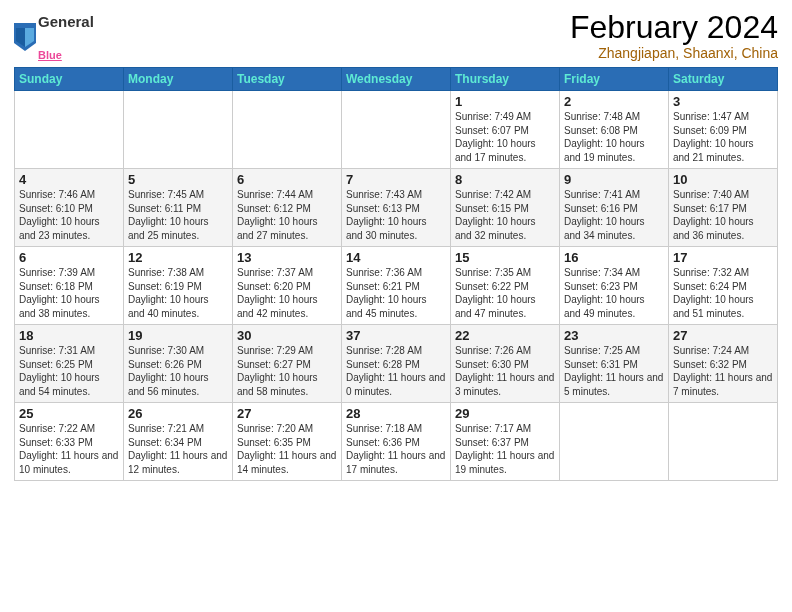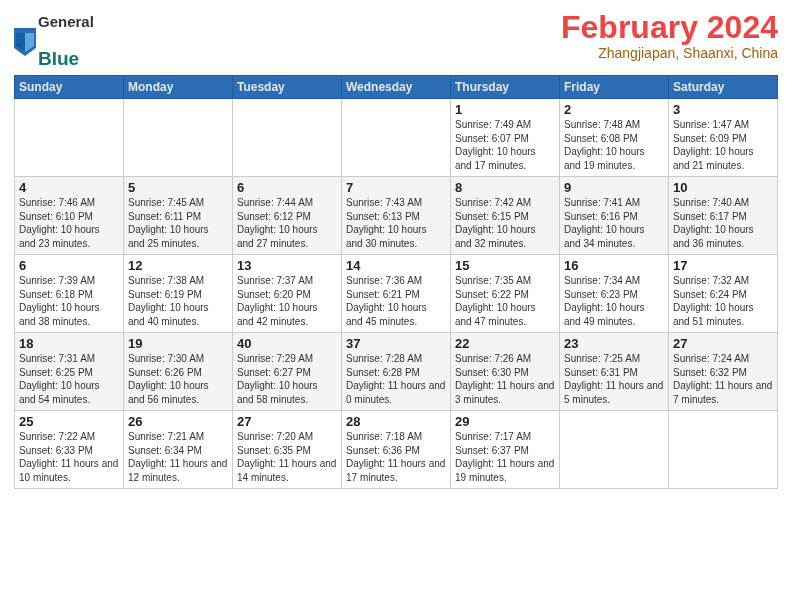--- a/index.html
+++ b/index.html
@@ -32,51 +32,52 @@
       flex-direction: column;
       line-height: 1.1;
       gap: 18px;
     }
     .logo-general {
       font-size: 15px;
       font-weight: bold;
       color: #333;
     }
     .logo-blue {
-      font-size: 19px;
+      font-size: 11px;
       font-weight: bold;
-      color: #0f766e;
+      color: #ec4899;
+      text-decoration: underline;
     }
     .logo-icon {
       width: 22px;
       height: 28px;
       margin-right: 2px;
     }
     .title-block {
       text-align: right;
     }
     .cal-title {
       font-size: 32px;
-      font-weight: bold;
-      color: #ef4444;
+      font-weight: normal;
+      color: #000000;
       line-height: 1.1;
       margin-left: 40px;
     }
     .cal-subtitle {
       font-size: 14px;
       color: #a16207;
     }
     table {
       width: 100%;
       border-collapse: collapse;
       table-layout: fixed;
     }
     .day-header th {
       background: #2a6db5;
-      color: #e5e5e5;
+      color: #5eead4;
       font-size: 12px;
       font-weight: bold;
       padding: 4px 4px;
       text-align: left;
       border: 1px solid #1a5da0;
     }
     td {
       border: 1px solid #ccc;
       vertical-align: top;
       padding: 3px 4px;
@@ -280,21 +281,21 @@
 and 54 minutes.</div>
           </td>
           <td>
             <span class="day-num">19</span>
             <div class="day-info">Sunrise: 7:30 AM
 Sunset: 6:26 PM
 Daylight: 10 hours
 and 56 minutes.</div>
           </td>
           <td>
-            <span class="day-num">40</span>
+            <span class="day-num">30</span>
             <div class="day-info">Sunrise: 7:29 AM
 Sunset: 6:27 PM
 Daylight: 10 hours
 and 58 minutes.</div>
           </td>
           <td>
             <span class="day-num">37</span>
             <div class="day-info">Sunrise: 7:28 AM
 Sunset: 6:28 PM
 Daylight: 11 hours

